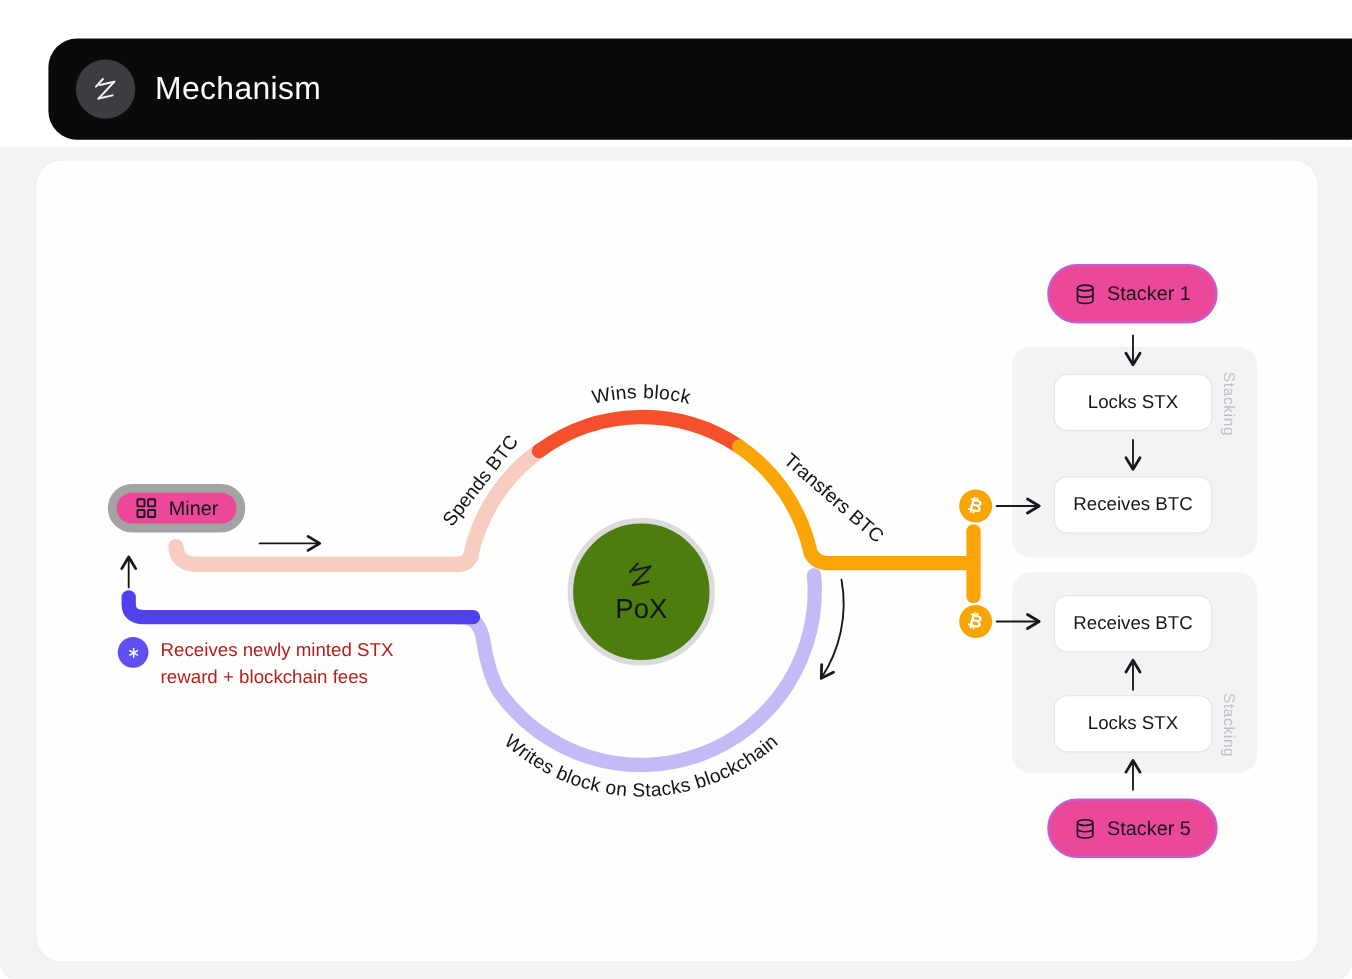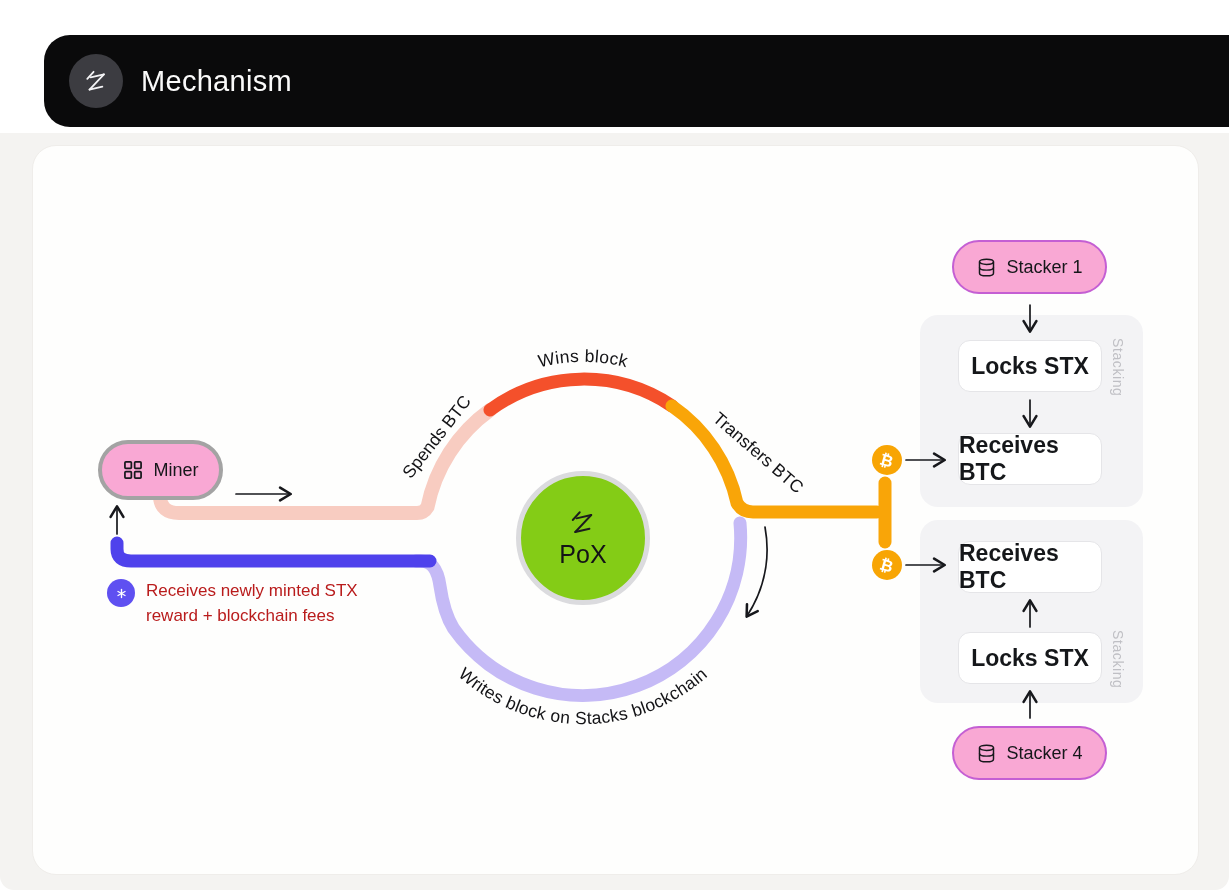--- a/index.html
+++ b/index.html
@@ -29,36 +29,36 @@
               letter-spacing:.6px; color:#BFBFC4; left:1110px; z-index:3; }
   .stacking1 { top:338px; } .stacking2 { top:630px; }
 
   
   .flow { position:absolute; left:0; top:0; width:1229px; height:890px; z-index:2;
           pointer-events:none; }
   .arcText { font-size:17.5px; fill:#131316; letter-spacing:.3px; }
 
   
   .pill { position:absolute; display:flex; align-items:center; justify-content:center;
-          gap:9px; background:#f9a8d4; z-index:3; box-sizing:border-box; }
-  .miner { left:98px; top:440px; width:125px; height:60px;
-           border:4px solid #a3a3a3; border-radius:30px; }
+          gap:9px; background:#ec4899; z-index:3; box-sizing:border-box; }
+  .miner { left:98px; top:440px; width:125px; height:44px;
+           border:8px solid #a3a3a3; border-radius:30px; }
   .stacker { left:952px; width:155px; height:54px;
              border:2px solid #C45FD3; border-radius:27px; }
   .stacker1 { top:240px; } .stacker2 { top:726px; }
   .nlabel { font-size:18px; color:#15171A; }
 
   .sbox { position:absolute; left:958px; width:144px; height:52px; background:#ffffff;
           border:1.5px solid #E5E5E8; border-radius:12px; display:flex; box-sizing:border-box;
-          align-items:center; justify-content:center; font-size:23px; color:#15171A; z-index:3;font-weight:bold; }
+          align-items:center; justify-content:center; font-size:17px; color:#15171A; z-index:3; }
   .sbox1 { top:340px; } .sbox2 { top:433px; } .sbox3 { top:541px; } .sbox4 { top:632px; }
 
   .pox { position:absolute; left:516px; top:471px; width:134px; height:134px;
          box-sizing:border-box; border:5px solid #DBDBDE; border-radius:50%;
-         background:#84cc16; display:flex; flex-direction:column; align-items:center;
+         background:#4d7c0f; display:flex; flex-direction:column; align-items:center;
          justify-content:center; z-index:3; }
   .pox-label { font-size:25px; color:#131316; margin-top:2px; }
 
   .btc { position:absolute; width:30px; height:30px; border-radius:50%; background:#F8A504;
          color:#fff; display:flex; align-items:center; justify-content:center; z-index:3;
          font-family:"DejaVu Sans",sans-serif; font-size:16px; font-weight:bold; }
   .btc span { transform:rotate(16deg); }
   .btc1 { left:872px; top:445px; } .btc2 { left:872px; top:550px; }
 
   .mint { position:absolute; left:107px; top:579px; width:28px; height:28px;
@@ -189,15 +189,15 @@
   <div class="sbox sbox2">Receives BTC</div>
 
   <div class="sbox sbox3">Receives BTC</div>
   <div class="sbox sbox4">Locks STX</div>
   <div class="pill stacker stacker2">
     <svg width="21" height="21" viewBox="0 0 24 24" fill="none" stroke="#17181C" stroke-width="1.7">
       <ellipse cx="12" cy="5.5" rx="8" ry="3"></ellipse>
       <path d="M4 5.5 V18.5 C4 20.4 7.6 21.5 12 21.5 C16.4 21.5 20 20.4 20 18.5 V5.5"></path>
       <path d="M4 12 C4 13.9 7.6 15 12 15 C16.4 15 20 13.9 20 12"></path>
     </svg>
-    <span class="nlabel">Stacker 4</span>
+    <span class="nlabel">Stacker 5</span>
   </div>
 </div>
 
 </body></html>

